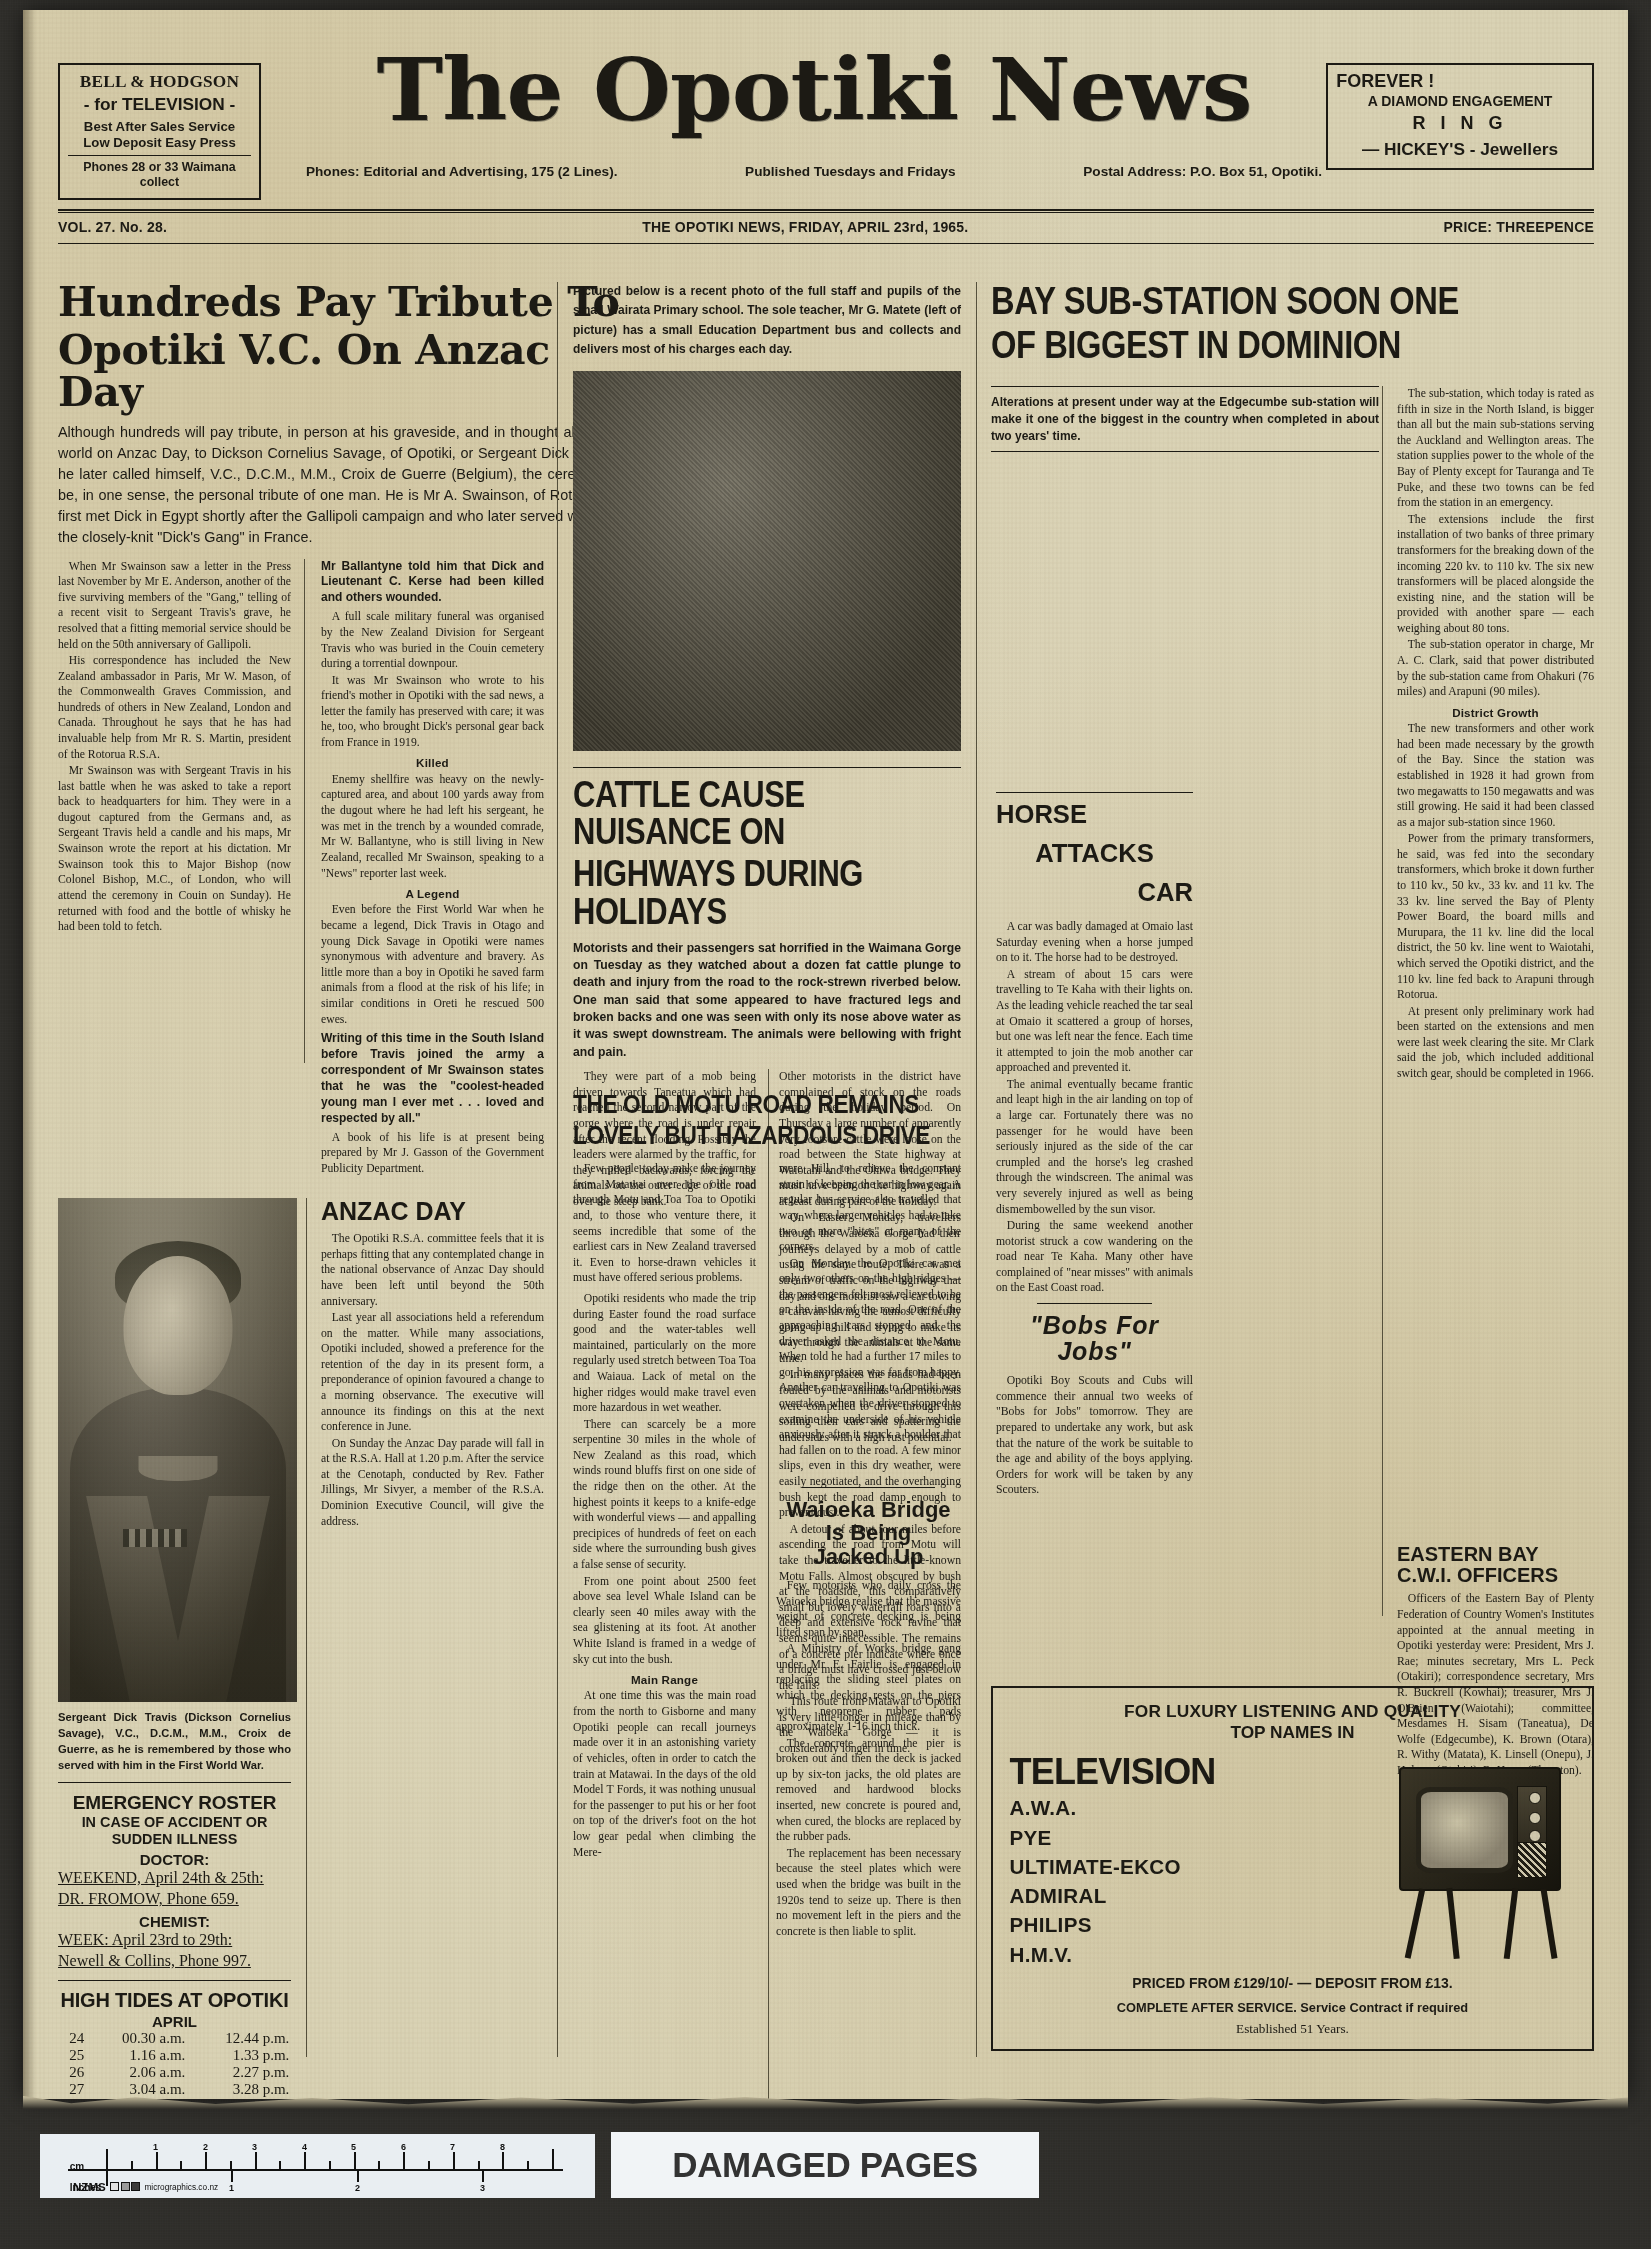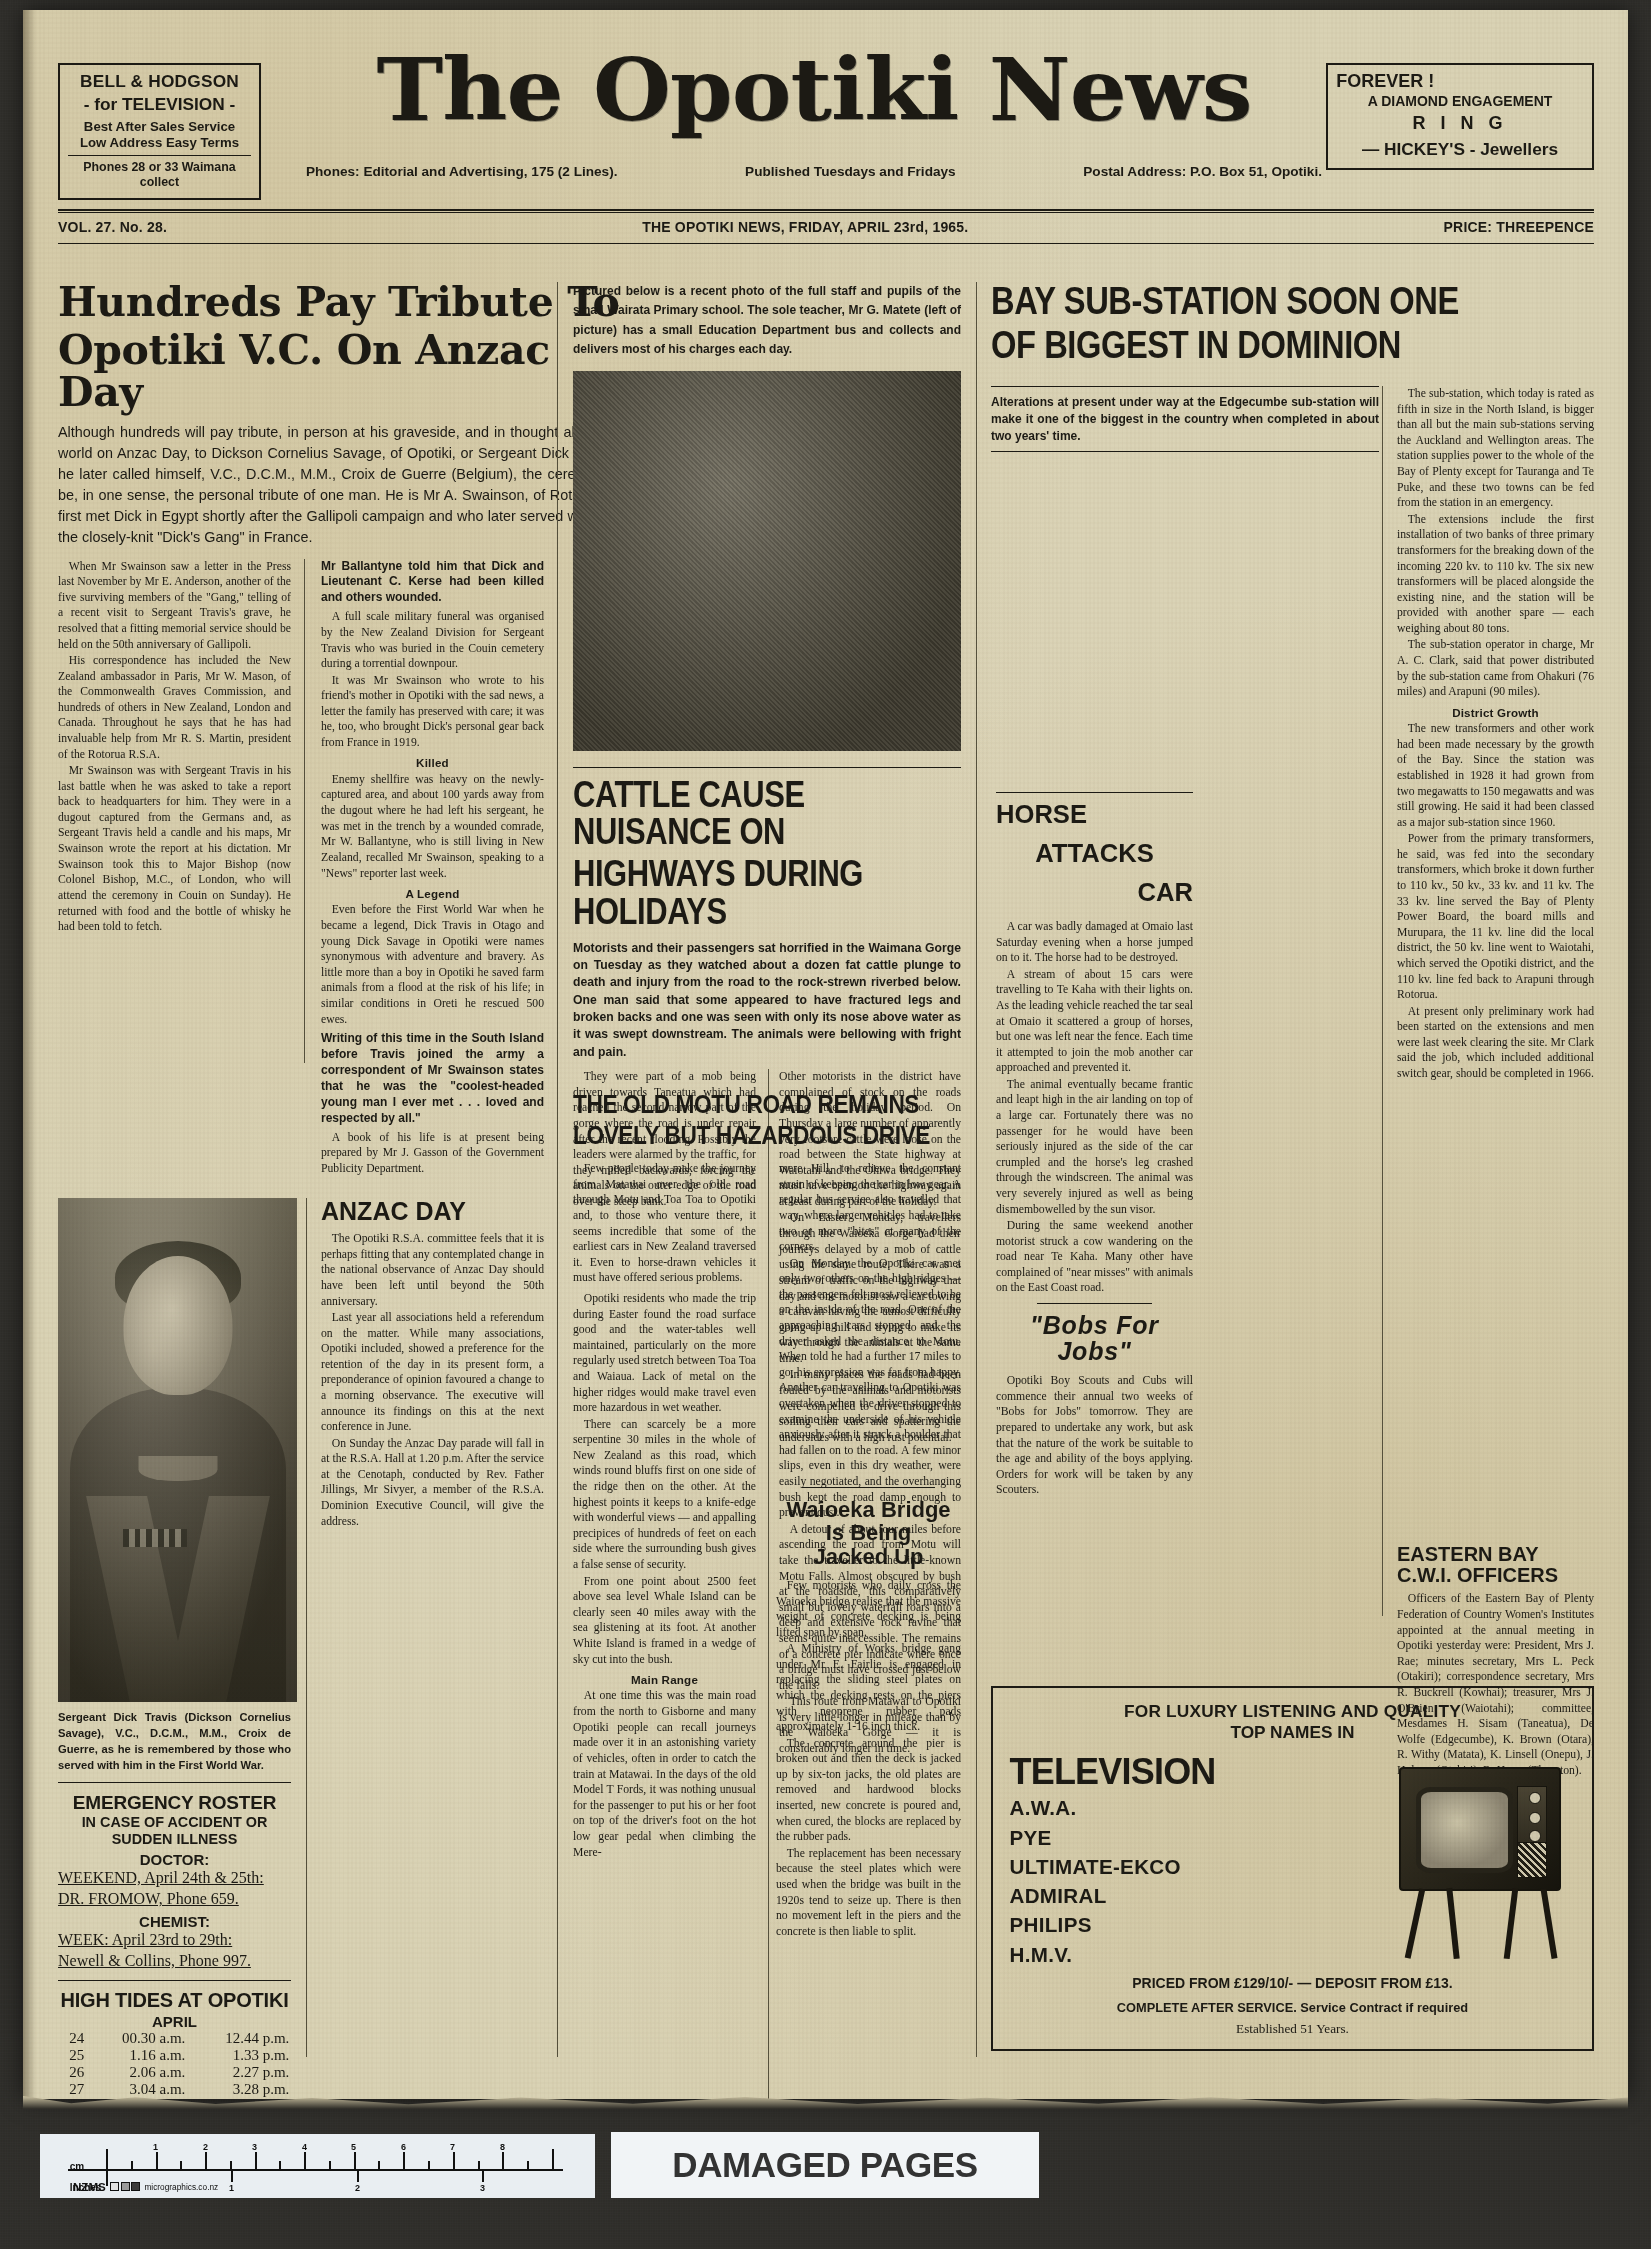--- a/index.html
+++ b/index.html
@@ -50,21 +50,21 @@
   .inner{ position:absolute; left:35px; top:21.5px; width:1536px; }
 
   
   .masthead{ position:relative; height:197px; }
   .ad-box{
     position:absolute; border:2.5px solid #1c1a14; padding:6.6px 8.3px 8.3px;
     text-align:center; line-height:1.22;
   }
   #bell-hodgson-ad{ left:0; top:31px; width:203px; }
   #hickeys-ad{ right:0; top:31px; width:268px; }
-  .ad-l1{ font-family:Liberation Sans, sans-serif; font-weight:bold; font-size:17.3px; letter-spacing:0.2px; }
+  .ad-l1{ font-family:Liberation Serif, serif; font-weight:bold; font-size:17.3px; letter-spacing:0.2px; }
   .ad-l2{ font-family:"Liberation Sans", sans-serif; font-weight:bold; font-size:17.3px; margin-top:1.7px; }
   .ad-l3{ font-family:"Liberation Sans", sans-serif; font-weight:bold; font-size:13.2px; margin-top:4.1px; }
   .ad-l4{ font-family:"Liberation Sans", sans-serif; font-weight:bold; font-size:13.2px; }
   .ad-l5{ font-family:"Liberation Sans", sans-serif; font-weight:bold; font-size:12.4px; margin-top:4.1px;
           border-top:1.7px solid #1c1a14; padding-top:3.3px;}
   #hickeys-ad .h1{ font-family:"Liberation Sans", sans-serif; font-weight:bold; font-size:18px; text-align:left; }
   #hickeys-ad .h2{ font-family:"Liberation Sans", sans-serif; font-weight:bold; font-size:14px; }
   #hickeys-ad .h3{ font-family:"Liberation Sans", sans-serif; font-weight:bold; font-size:18px; letter-spacing:5px; margin-top:3.3px;}
   #hickeys-ad .h4{ font-family:"Liberation Sans", sans-serif; font-weight:bold; font-size:17.3px; margin-top:3.3px;}
 
@@ -289,21 +289,21 @@
   <div id="page-edge-left"></div>
   <div id="page-grain"></div>
 
   <div class="inner">
     <div class="masthead">
 
       <div class="ad-box" id="bell-hodgson-ad">
         <div class="ad-l1">BELL &amp; HODGSON</div>
         <div class="ad-l2">- for TELEVISION -</div>
         <div class="ad-l3">Best After Sales Service</div>
-        <div class="ad-l4">Low Address Easy Terms</div>
+        <div class="ad-l4">Low Deposit Easy Press</div>
         <div class="ad-l5">Phones 28 or 33 Waimana collect</div>
       </div>
 
       <div class="ad-box" id="hickeys-ad">
         <div class="h1">FOREVER !</div>
         <div class="h2">A DIAMOND ENGAGEMENT</div>
         <div class="h3">R I N G</div>
         <div class="h4">— HICKEY'S - Jewellers</div>
       </div>
 

